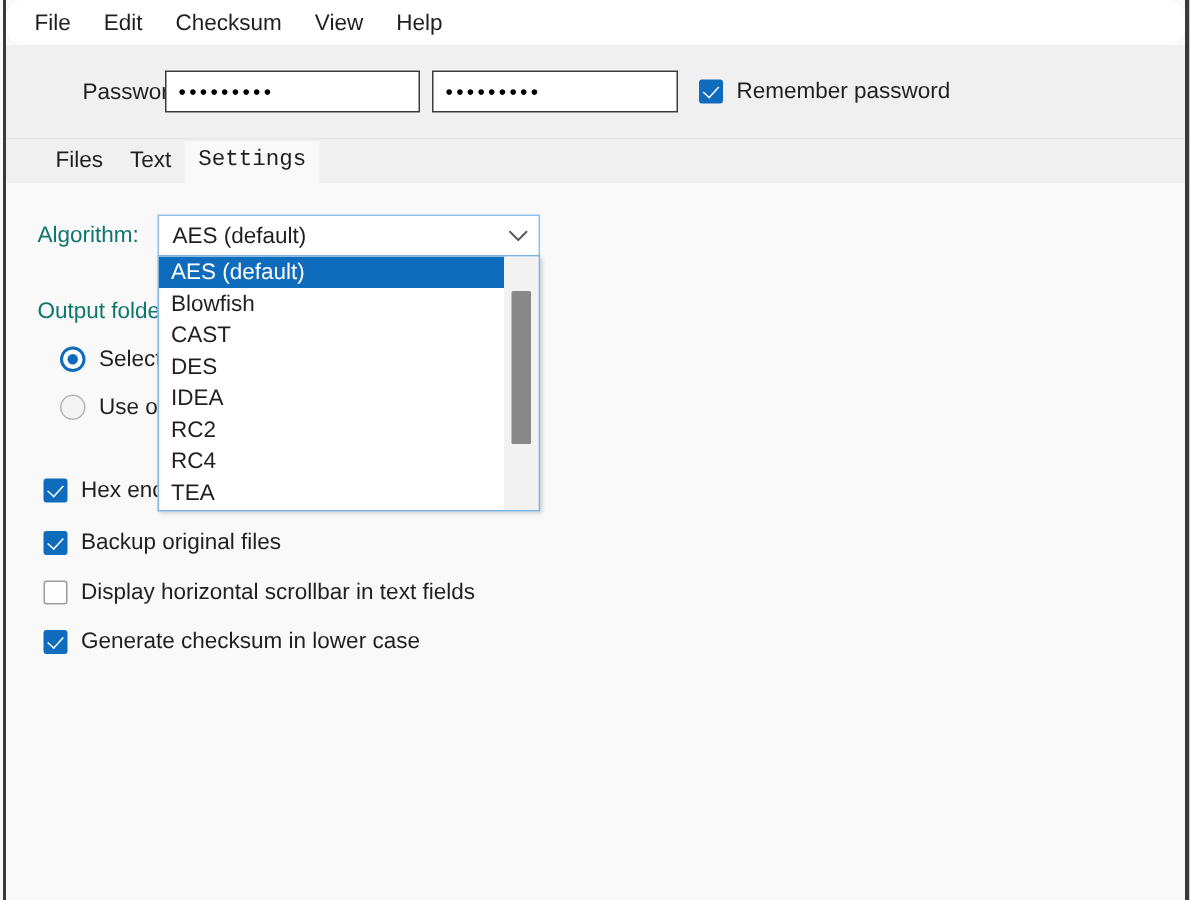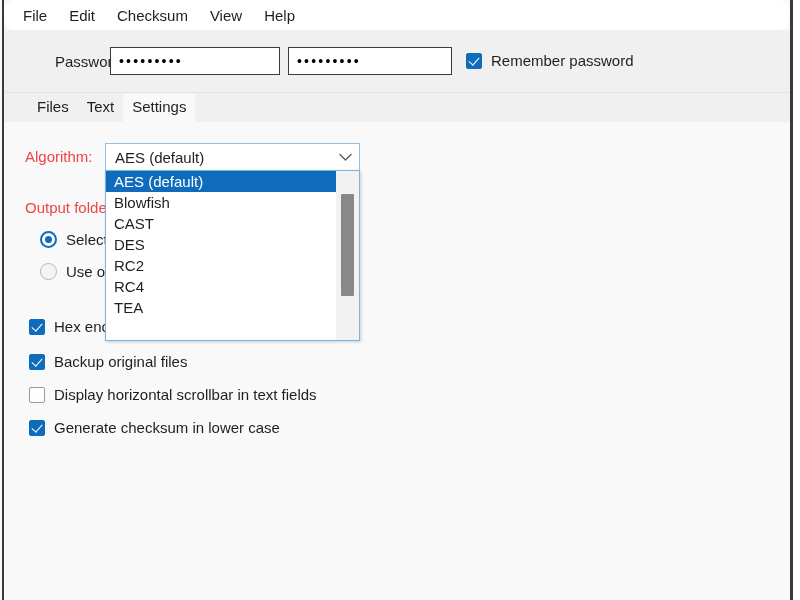--- a/index.html
+++ b/index.html
@@ -178,34 +178,35 @@
     font-size: 15px;
     color: #1f1f1f;
     padding: 4px 9px 5px 9px;
     line-height: 1.25;
     background: transparent;
     cursor: default;
     white-space: nowrap;
   }
   .tab.active {
     background: #f9f9f9;
+    font-family: Liberation Mono, monospace;
   }
 
   
   .panel {
     position: absolute;
     left: 4px; top: 122px;
     width: 786px; height: 478px;
     background: #f9f9f9;
   }
 
   .field-label {
     position: absolute;
     font-size: 15px;
-    color: #ef4444;
+    color: #0f766e;
     white-space: nowrap;
   }
 
   
   .combo-closed {
     position: absolute;
     left: 105px; top: 143px;
     width: 255px; height: 28px;
     background: #ffffff;
     border: 1px solid #8fc0e8;
@@ -358,20 +359,21 @@
       </svg>
     </span>
   </div>
 
   <div class="combo-list">
     <div class="opt-row">
       <div class="combo-opt sel">AES (default)</div>
       <div class="combo-opt">Blowfish</div>
       <div class="combo-opt">CAST</div>
       <div class="combo-opt">DES</div>
+      <div class="combo-opt">IDEA</div>
       <div class="combo-opt">RC2</div>
       <div class="combo-opt">RC4</div>
       <div class="combo-opt">TEA</div>
     </div>
     <div class="combo-scroll">
       <div class="combo-thumb"></div>
     </div>
   </div>
 
   <div class="edge-right"></div>

